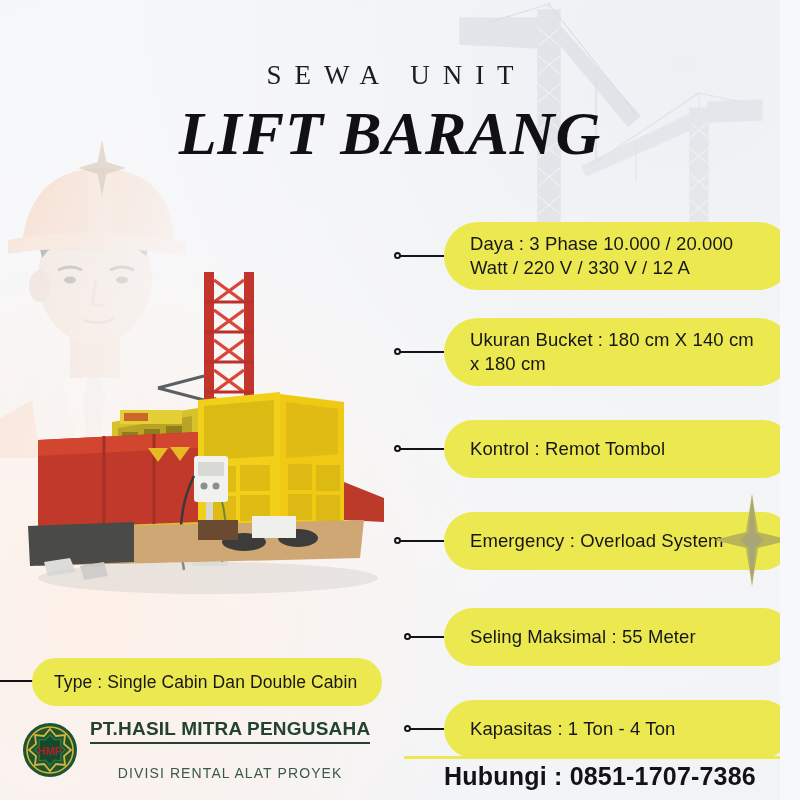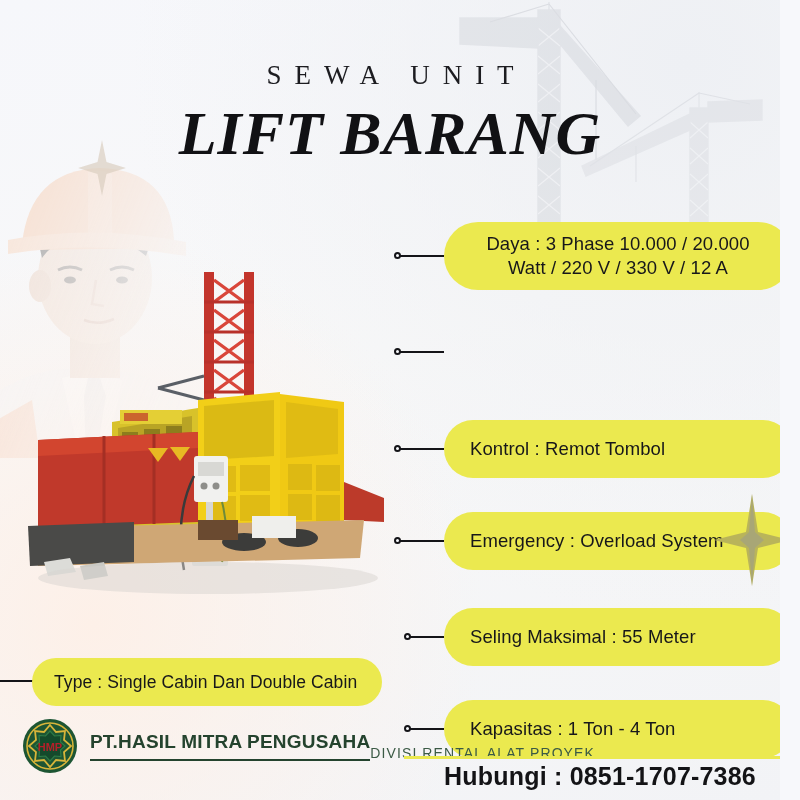--- a/index.html
+++ b/index.html
@@ -43,21 +43,21 @@
 
   
   .pill{
     position:absolute;background:#ebe94f;border-radius:34px;
     display:flex;align-items:center;
     box-sizing:border-box;padding:10px 26px;
     color:#17171a;font-size:18.5px;line-height:1.30;
     letter-spacing:.1px;
   }
   .pill.tall{padding-top:12px;padding-bottom:12px;}
-  .pr{left:444px;width:348px;text-align:center;}
+  .pr{left:444px;width:348px;}
   #pill-daya{top:222px;height:68px;}
   #pill-bucket{top:318px;height:68px;}
   #pill-kontrol{top:420px;height:58px;}
   #pill-emergency{top:512px;height:58px;}
   #pill-seling{top:608px;height:58px;}
   #pill-kapasitas{top:700px;height:58px;}
   #pill-type{left:32px;top:658px;width:350px;height:46px;font-size:17.5px;padding:24px 22px;border-radius:28px;}
 
   
   .conn{position:absolute;height:2px;background:#141418;}
@@ -69,21 +69,21 @@
   
   .sparkle{position:absolute;}
   .sparkle svg{display:block;width:100%;height:100%;}
   #sparkle-emergency{left:714px;top:494px;width:76px;height:92px;}
   #sparkle-helmet{left:78px;top:140px;width:48px;height:56px;opacity:.65;}
 
   
   .brand{position:absolute;left:22px;top:718px;display:flex;align-items:center;gap:12px;}
   .logo{width:56px;height:56px;flex:0 0 56px;text-align:center;}
   .logo svg{display:block;width:100%;height:100%;}
-  .brand-text{display:flex;flex-direction:row;}
+  .brand-text{display:flex;flex-direction:column;gap:7px;}
   .company{
     font-size:19px;font-weight:700;color:#24432e;letter-spacing:.2px;
     border-bottom:2.5px solid #24432e;padding-bottom:2px;
   }
   .division{
     font-size:14px;color:#3b5a45;letter-spacing:1.1px;
     text-align:center;margin-top:14px;
   }
 
   
@@ -288,20 +288,21 @@
 
   <div class="conn" style="left:408px;top:636px;width:36px;"></div>
   <div class="dot" style="left:404px;top:633px;"></div>
 
   <div class="conn" style="left:408px;top:728px;width:36px;"></div>
   <div class="dot" style="left:404px;top:725px;"></div>
 
   <div class="conn" style="left:0px;top:680px;width:34px;"></div>
 
   <div class="pill pr tall" id="pill-daya">Daya : 3 Phase 10.000 / 20.000 Watt / 220 V / 330 V / 12 A</div>
+  <div class="pill pr tall" id="pill-bucket">Ukuran Bucket : 180 cm X 140 cm x 180 cm</div>
   <div class="pill pr" id="pill-kontrol">Kontrol : Remot Tombol</div>
   <div class="pill pr" id="pill-emergency">Emergency : Overload System</div>
   <div class="pill pr" id="pill-seling">Seling Maksimal : 55 Meter</div>
   <div class="pill pr" id="pill-kapasitas">Kapasitas : 1 Ton - 4 Ton</div>
   <div class="pill" id="pill-type">Type : Single Cabin Dan Double Cabin</div>
 
   <div class="sparkle" id="sparkle-emergency">
     <svg viewBox="0 0 76 92">
       <path d="M38 0 L44 38 L76 46 L44 54 L38 92 L32 54 L0 46 L32 38 Z" fill="#b9b45a"></path>
       <path d="M38 0 L41 38 L50 46 L41 54 L38 92 L35 54 L26 46 L35 38 Z" fill="#9a9a8e" opacity=".55"></path>

